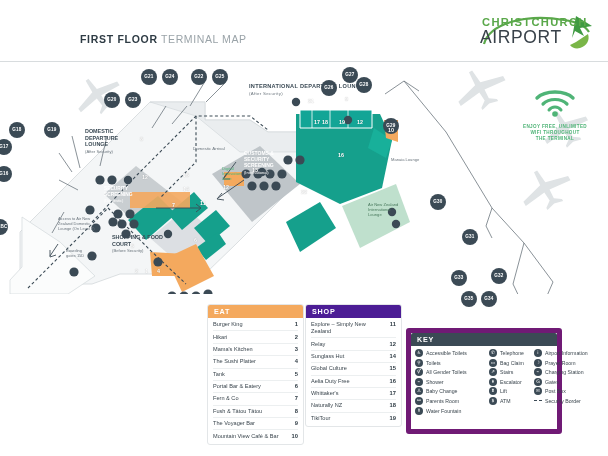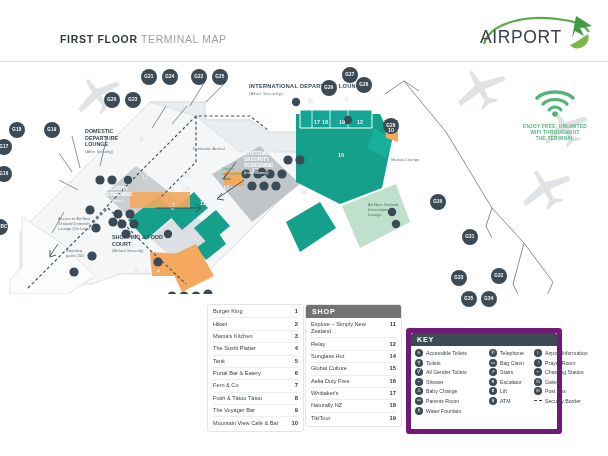--- a/index.html
+++ b/index.html
@@ -9,21 +9,21 @@
     font-family: "Liberation Sans", sans-serif;
     overflow: hidden;
   }
   #page { position: relative; width: 608px; height: 456px; background: #fff; }
 
   
   .header {
     position: absolute; left: 0; top: 0; width: 608px; height: 62px;
   }
   .header-title {
-    position: absolute; left: 16px; top: 33px;
+    position: absolute; left: 36px; top: 33px;
     font-size: 10.5px; letter-spacing: 0.6px; color: #9aa3a8;
     white-space: nowrap;
     padding-left: 44px;
   }
   .header-title b { color: #2e3b44; font-weight: bold; letter-spacing: 0.7px; }
   .header-rule {
     position: absolute; left: 0; top: 61px; width: 608px; height: 1px;
     background: #d8dcde;
   }
   .logo { position: absolute; right: 12px; top: 14px; width: 120px; height: 40px; }
@@ -64,21 +64,21 @@
   }
   .lrow:last-child { border-bottom: none; }
   .lrow .nm { padding-right: 4px; }
   .lrow .no { font-weight: bold; font-size: 5.8px; color: #2e3b44; flex: 0 0 auto; }
 
   .panel-services { left: 112px; top: 304px; width: 96px; }
   .panel-services .panel-head { background: #4fb477; }
   .panel-eat { left: 207px; top: 304px; width: 97px; }
   .panel-eat .panel-head { background: #f4a95e; }
   .panel-shop { left: 305px; top: 304px; width: 97px; }
-  .panel-shop .panel-head { background: #737373; }
+  .panel-shop .panel-head { background: #4c1d95; }
 
   
   .panel-key {
     left: 406px; top: 328px; width: 156px; height: 106px;
     background: #ffffff; border: 5px solid #701a75; border-radius: 3px;
   }
   .panel-key .panel-head { background: #3b4a55; }
   .key-cols { display: flex; padding: 3px 4px 0 4px; }
   .key-col { flex: 1 1 auto; }
   .key-col.c1 { flex: 0 0 74px; }
@@ -129,20 +129,21 @@
       <span>TERMINAL MAP</span>
     </div>
     <div class="header-rule"></div>
 
     <div class="logo">
       <svg class="logo-swoosh" width="120" height="40" viewBox="0 0 120 40">
         <path d="M8 30 C14 8 52 0 88 6 C102 8 110 13 113 18" fill="none" stroke="#5aa84a" stroke-width="2.2"></path>
         <path d="M100 2 L116 12 L104 14 L108 22 L99 17 L96 24 Z" fill="#3f9a42"></path>
         <path d="M112 20 C114 26 111 32 104 34 C100 35 96 34 94 31 L100 28 Z" fill="#7ab648"></path>
       </svg>
+      <div class="logo-christ">CHRISTCHURCH</div>
       <div class="logo-airport">AIRPORT</div>
     </div>
   </div>
 
   <div class="map">
     <svg width="608" height="232" viewBox="0 0 608 232">
 
       <g fill="#dfe3e5">
         <g transform="translate(60,30) rotate(-35) scale(0.55)">
           <path d="M50 10 L56 10 L58 34 L96 44 L96 52 L58 48 L57 64 L68 72 L68 76 L53 72 L38 76 L38 72 L49 64 L48 48 L10 52 L10 44 L48 34 Z"></path>
@@ -365,20 +366,21 @@
     </svg>
     <div class="wifi-text">
       <span>ENJOY FREE, UNLIMITED</span><br>
       <span>WIFI THROUGHOUT</span><br>
       <span>THE TERMINAL</span>
     </div>
   </div>
 
 
   <div class="panel panel-eat">
+    <div class="panel-head">EAT</div>
     <div class="panel-body" id="eat-body">
         <div class="lrow">
           <span class="nm">Burger King</span>
           <span class="no">1</span>
         </div>
         <div class="lrow">
           <span class="nm">Hikari</span>
           <span class="no">2</span>
         </div>
         <div class="lrow">

